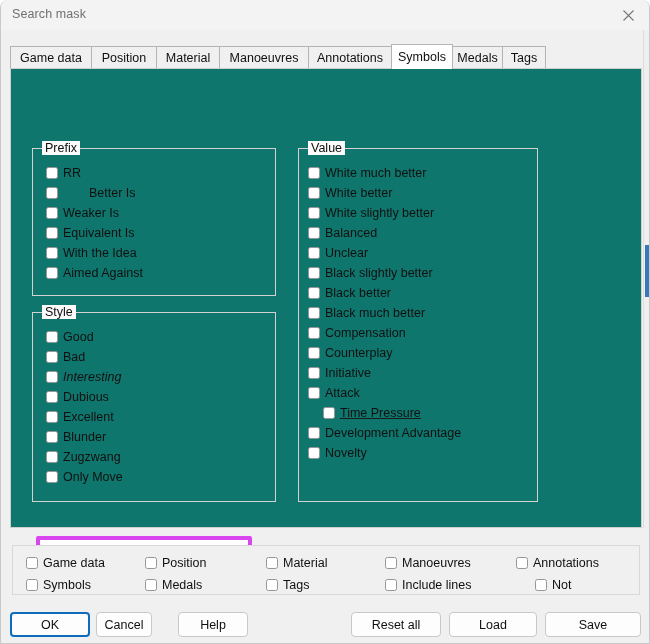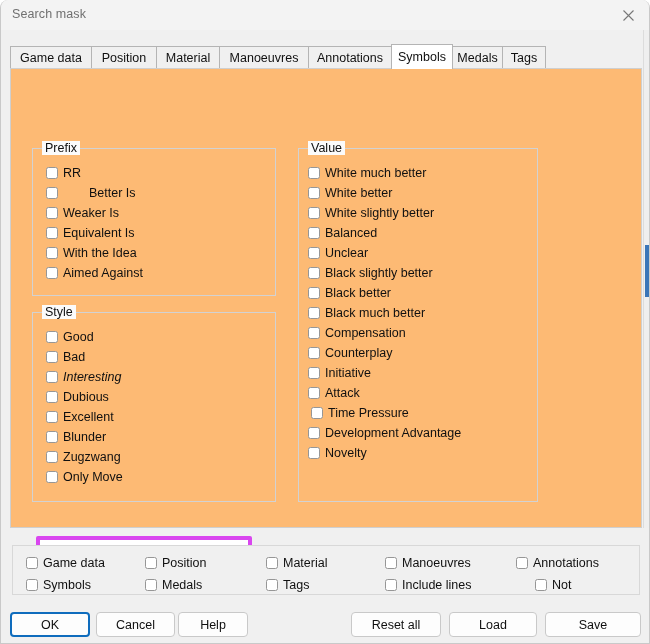--- a/index.html
+++ b/index.html
@@ -95,21 +95,21 @@
     background: #ffffff;
     border-color: #b4b4b4;
     z-index: 4;
   }
 
   
   .tabpage {
     position: absolute;
     left: 9px; top: 68px;
     width: 632px; height: 460px;
-    background: #fdba74;
+    background: #0f766e;
     border: 1px solid #cfcfcf;
     box-sizing: border-box;
     padding-left: 40px;
   }
 
   
   .group {
     position: absolute;
     border: 1px solid #d2d2d2;
     box-sizing: border-box;
@@ -189,21 +189,21 @@
     cursor: default;
     white-space: nowrap;
   }
   .btn.focus {
     border: 2px solid #0f6cbd;
     background: #fdfdfd;
   }
   .btn-reset   { left: 432px; top: 443px; width: 92px; height: 23px; }
 
   .btn-ok      { left: 9px;   top: 612px; width: 80px;  height: 25px; }
-  .btn-cancel  { left: 95px;  top: 612px; width: 79px;  height: 25px; text-align: center; }
+  .btn-cancel  { left: 95px;  top: 612px; width: 56px;  height: 25px; text-align: center; }
   .btn-help    { left: 177px; top: 612px; width: 70px;  height: 25px; }
   .btn-resetall{ left: 350px; top: 612px; width: 90px;  height: 25px; }
   .btn-load    { left: 448px; top: 612px; width: 88px;  height: 25px; }
   .btn-save    { left: 544px; top: 612px; width: 96px;  height: 25px; }
 
   
   .scope-panel {
     position: absolute;
     left: 11px; top: 545px;
     width: 628px; height: 50px;
@@ -361,21 +361,21 @@
             <span class="cb-label">Counterplay</span>
           </div>
           <div class="cb-row" style="left: 9px; top: 214px;">
             <span class="cb-box"></span>
             <span class="cb-label">Initiative</span>
           </div>
           <div class="cb-row" style="left: 9px; top: 234px;">
             <span class="cb-box"></span>
             <span class="cb-label">Attack</span>
           </div>
-          <div class="cb-row" style="left: 12px; top: 254px;">
+          <div class="cb-row" style="left: 24px; top: 254px; text-decoration: underline;">
             <span class="cb-box"></span>
             <span class="cb-label">Time Pressure</span>
           </div>
           <div class="cb-row" style="left: 9px; top: 274px;">
             <span class="cb-box"></span>
             <span class="cb-label">Development Advantage</span>
           </div>
           <div class="cb-row" style="left: 9px; top: 294px;">
             <span class="cb-box"></span>
             <span class="cb-label">Novelty</span>

